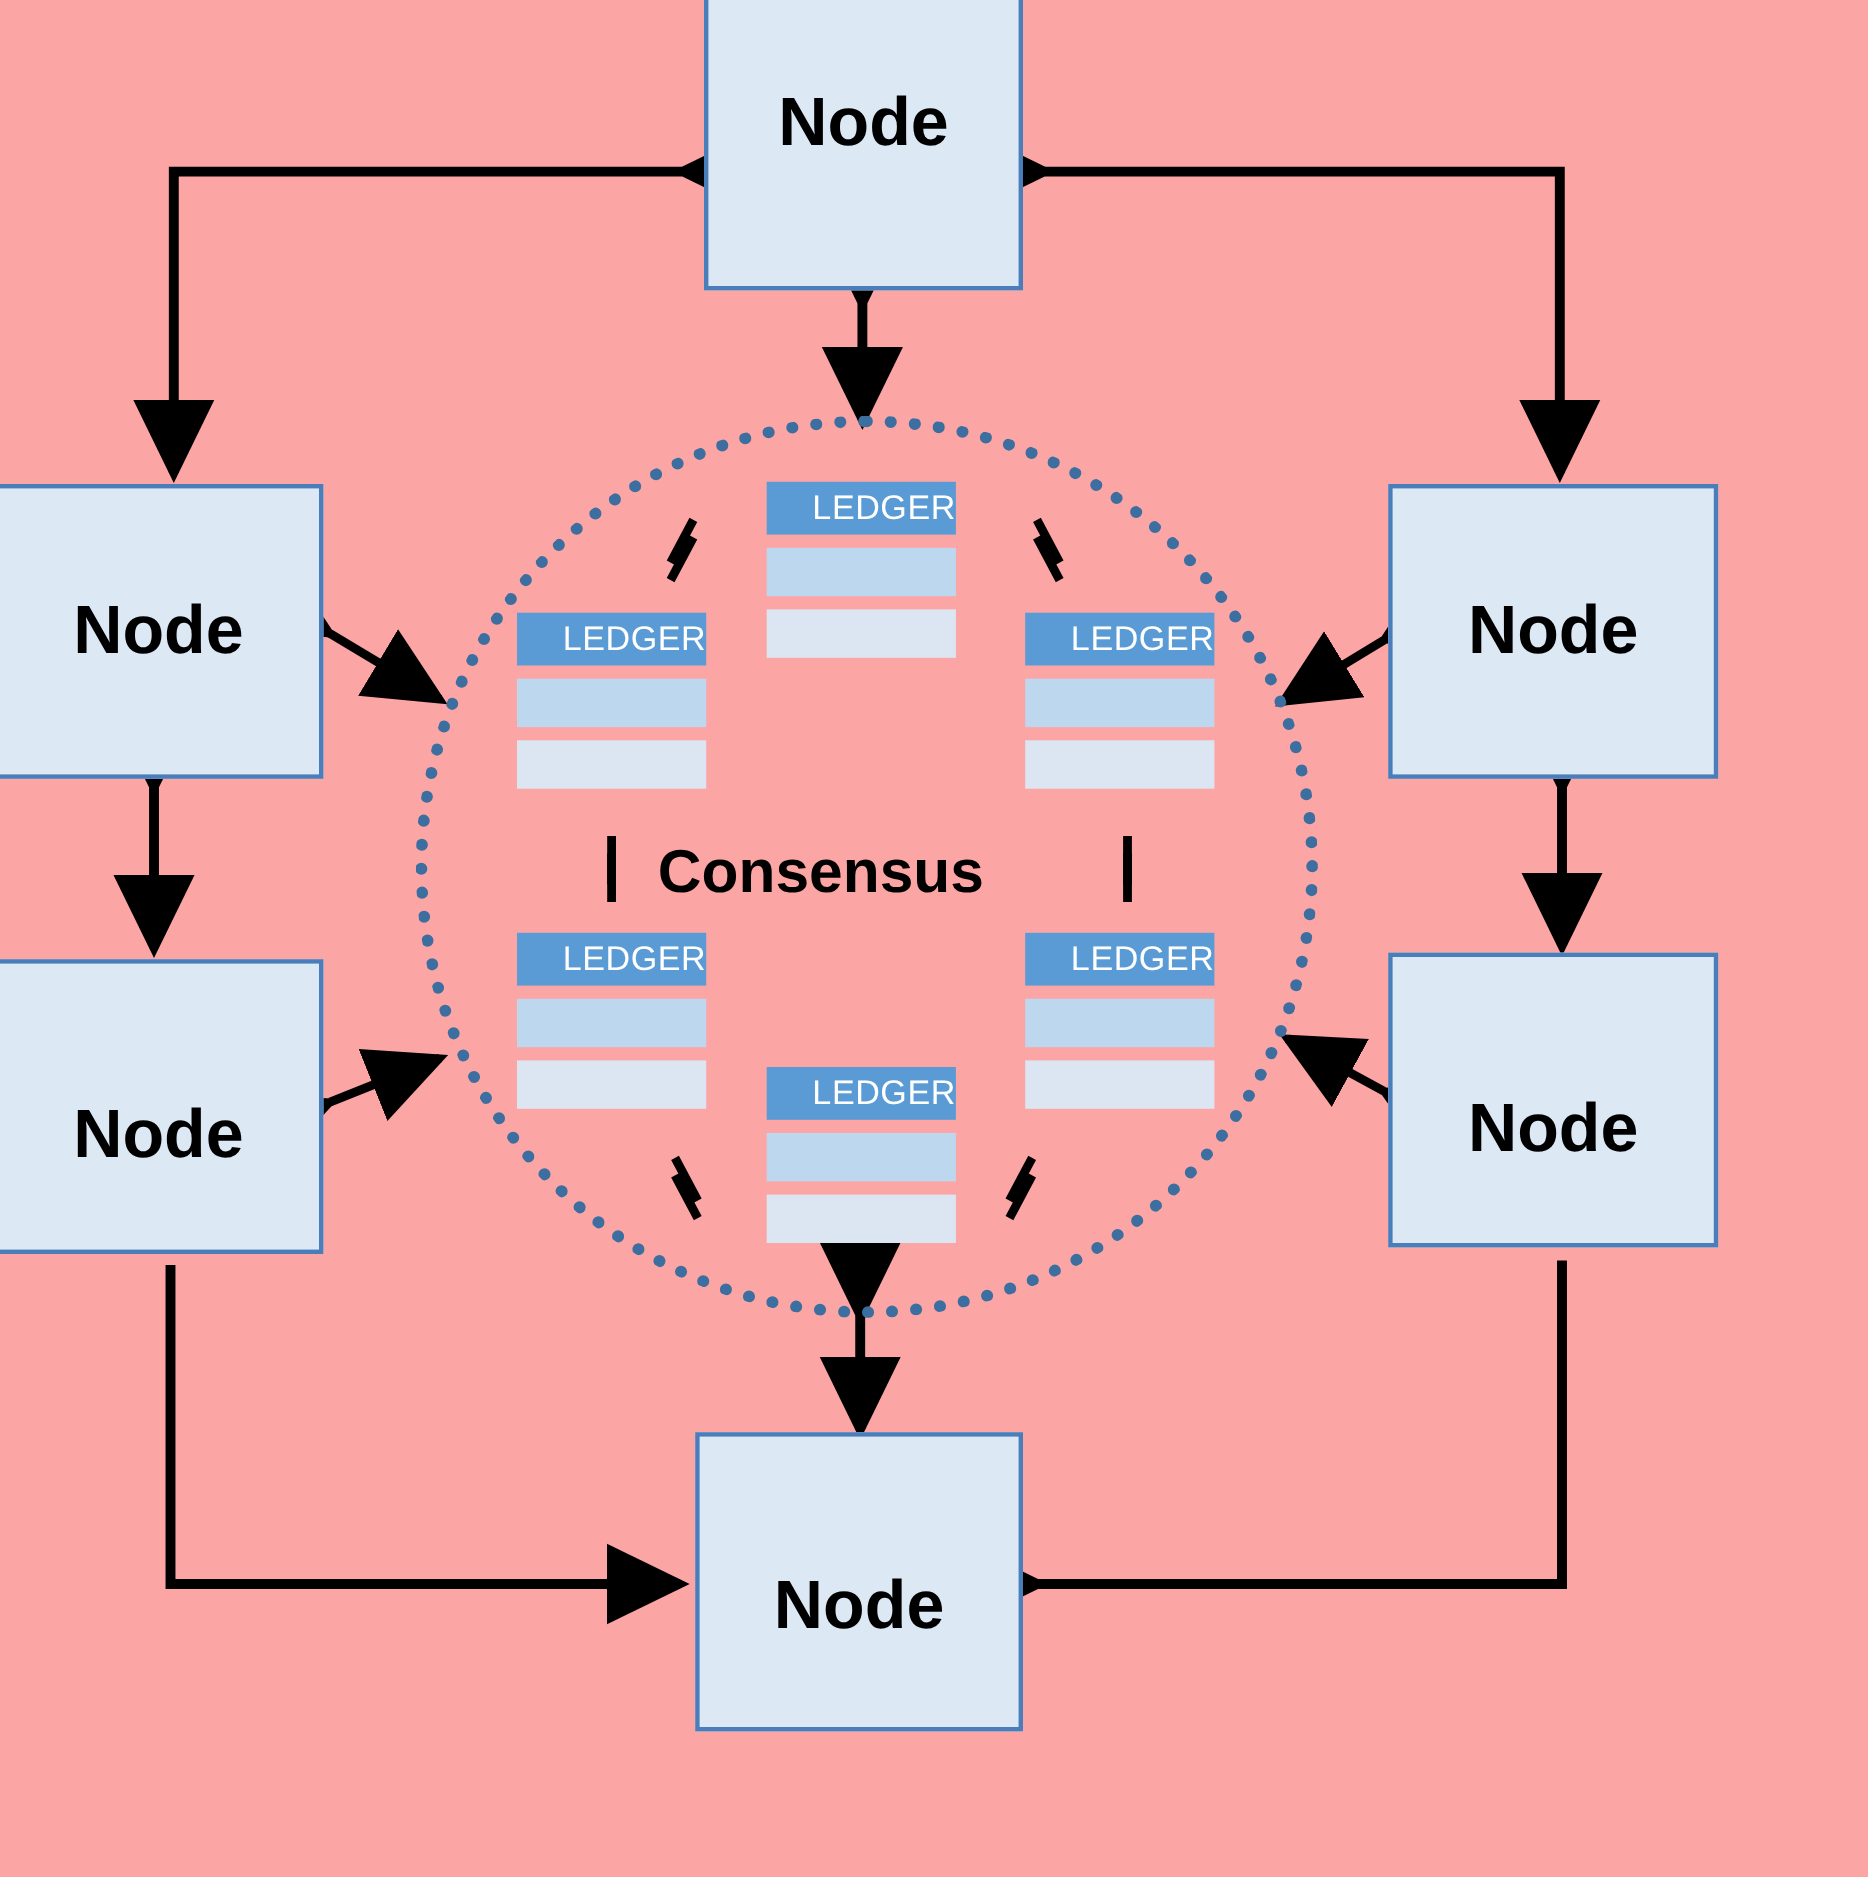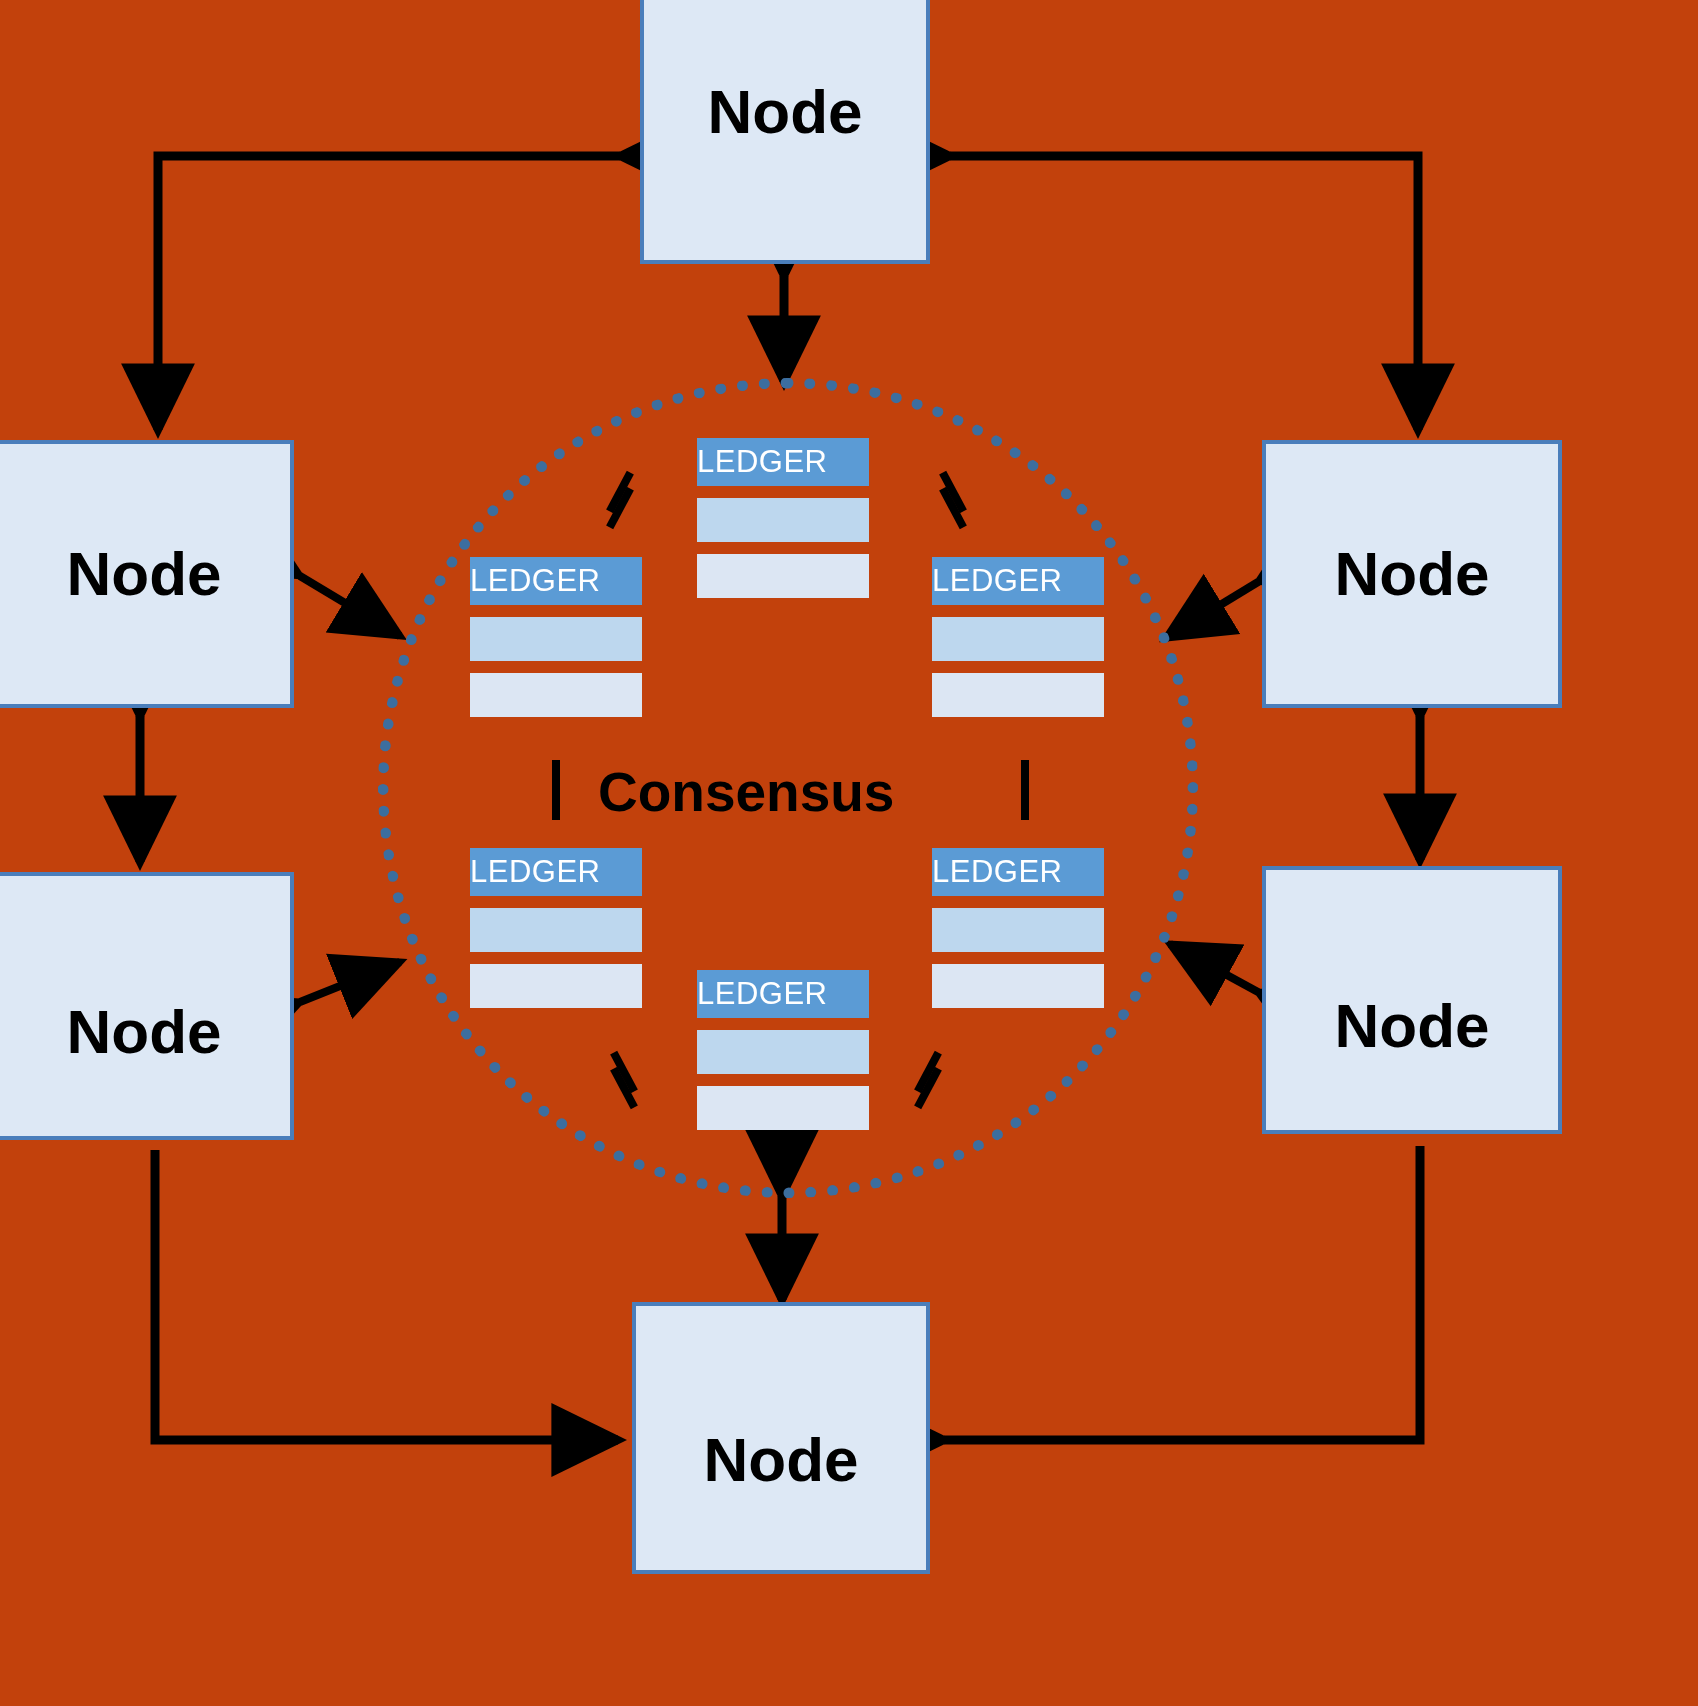--- a/index.html
+++ b/index.html
@@ -7,21 +7,21 @@
     padding: 0;
     background: #ffffff;
   }
   body {
     font-family: "Liberation Sans", sans-serif;
   }
   #canvas {
     position: relative;
     width: 1698px;
     height: 1706px;
-    background: #c2410c;
+    background: #fca5a5;
     overflow: hidden;
   }
   #edges {
     position: absolute;
     left: 0;
     top: 0;
     width: 1698px;
     height: 1706px;
   }
   
@@ -69,21 +69,21 @@
   .ledger {
     position: absolute;
     width: 172px;
   }
   .ledger-header {
     background: #5b9bd5;
     color: #ffffff;
     font-size: 31px;
     height: 48px;
     line-height: 48px;
-    text-align: left;
+    text-align: right;
     letter-spacing: 0.5px;
   }
   .ledger-row {
     height: 44px;
     margin-top: 12px;
   }
   .ledger-row.r1 { background: #bdd7ee; }
   .ledger-row.r2 { background: #dce6f3; }
 
   .ledger-top    { left: 697px;  top: 438px; }

